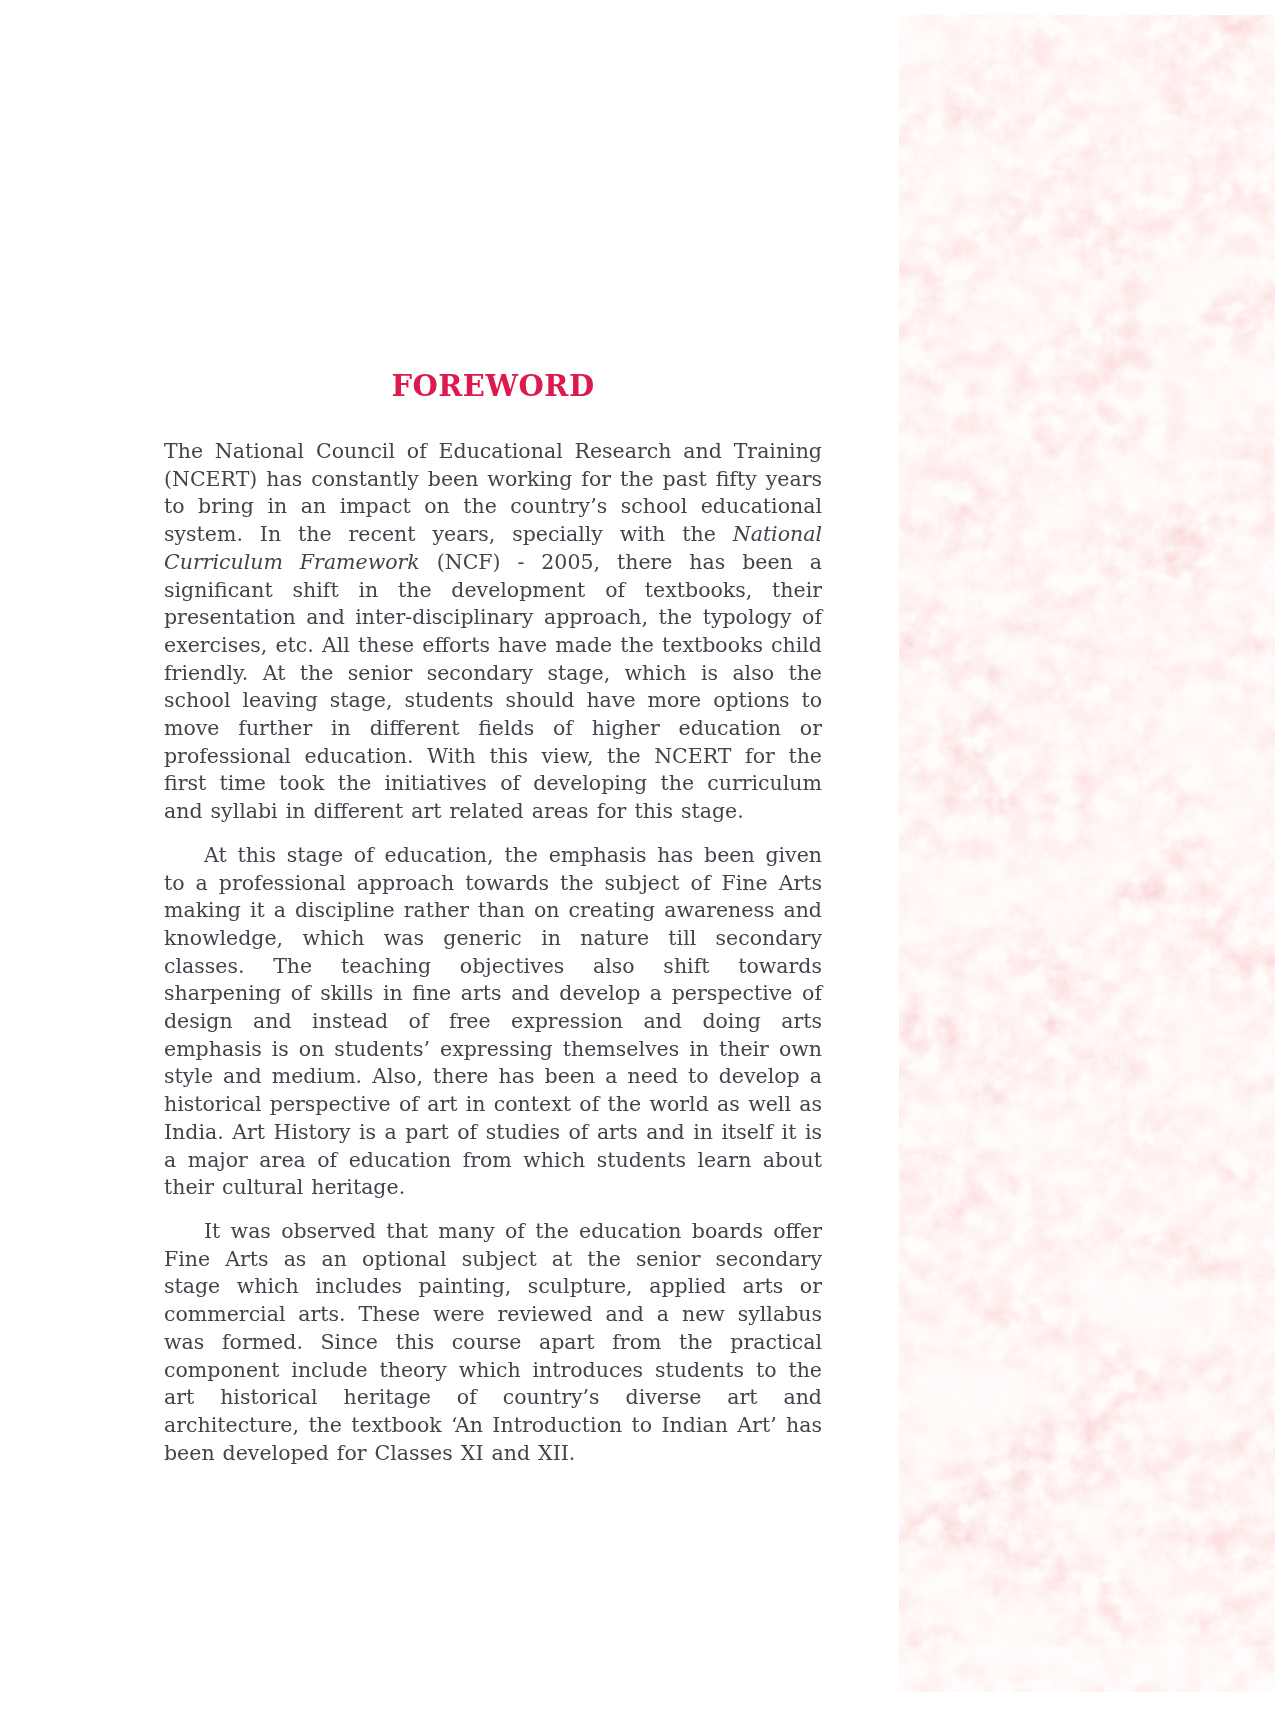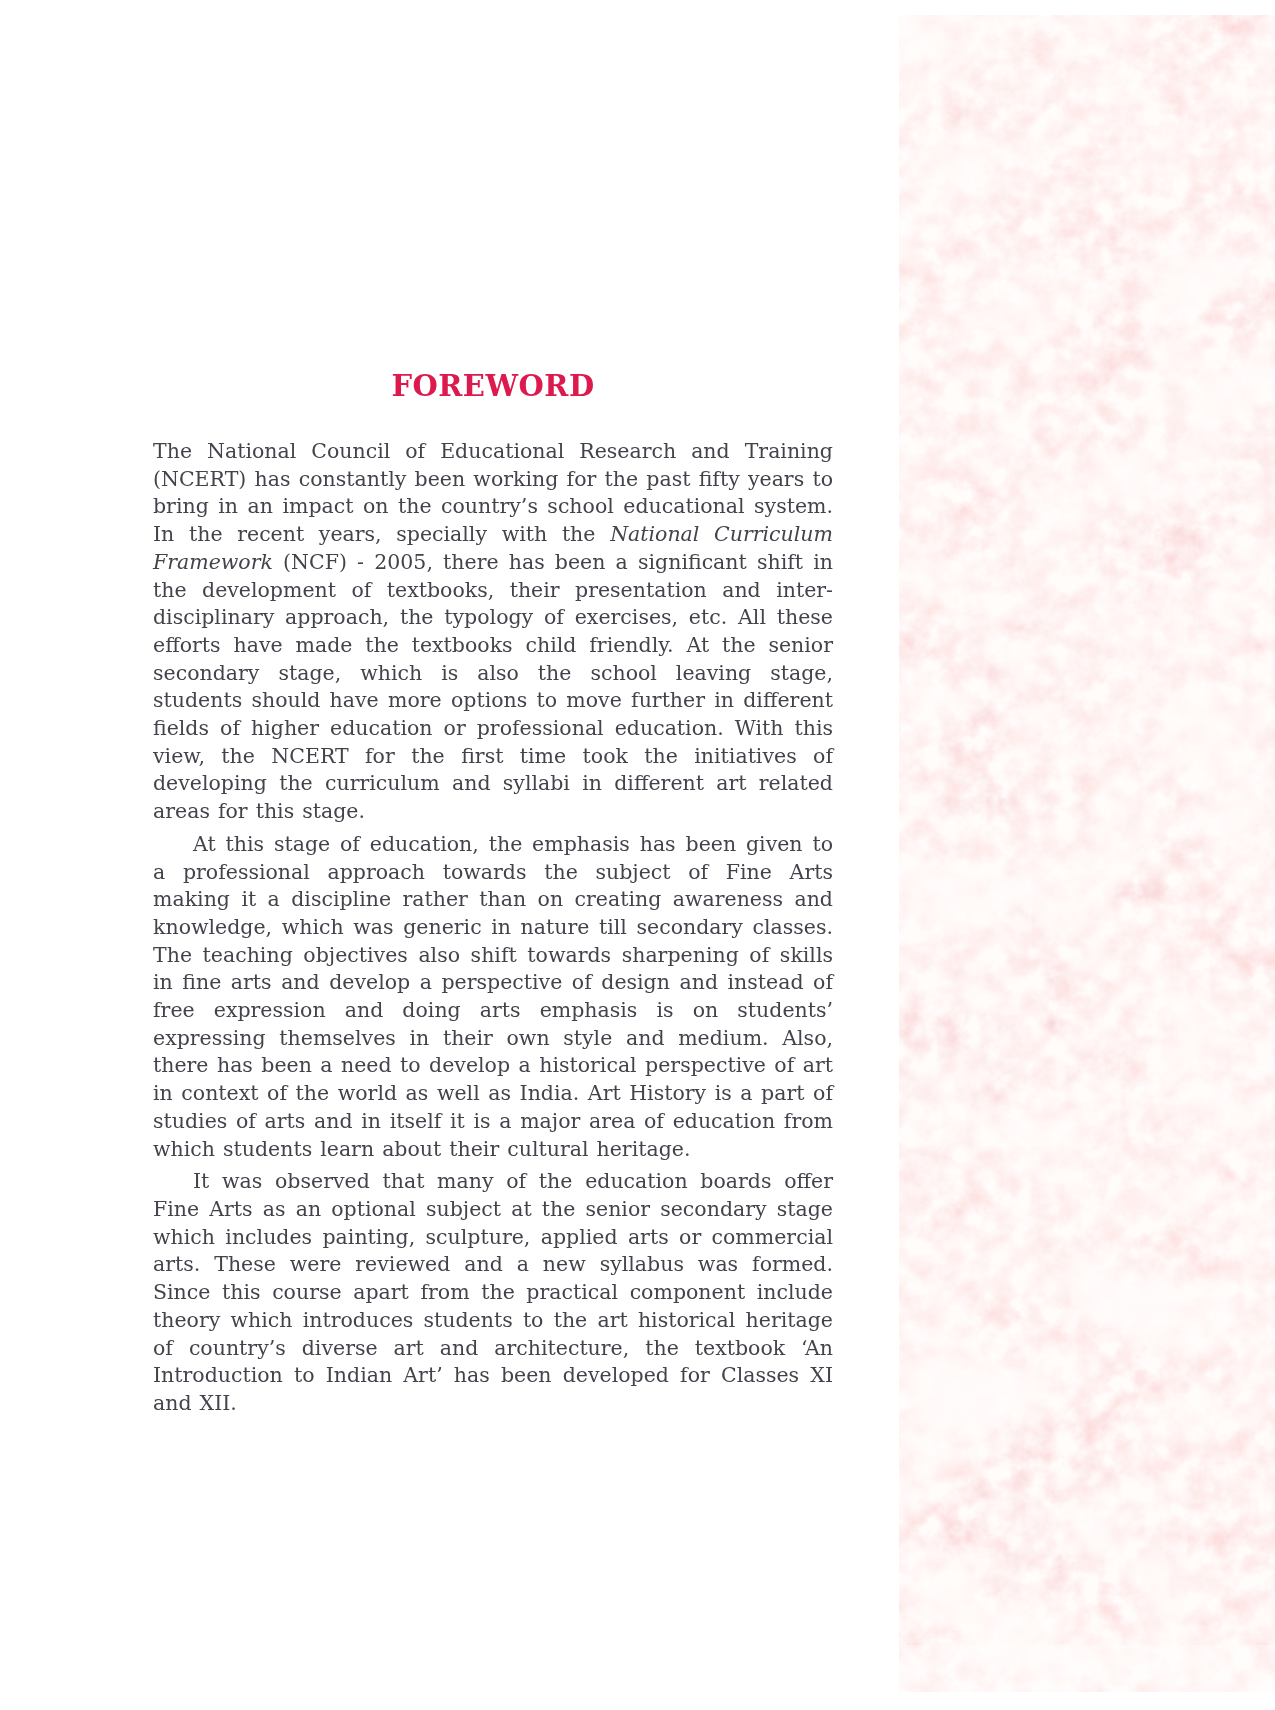--- a/index.html
+++ b/index.html
@@ -35,21 +35,21 @@
     margin: 0 0 36px 0;
     text-align: center;
     font-weight: bold;
     font-size: 29px;
     line-height: 32px;
     letter-spacing: 0.5px;
     color: var(--title-color, #dc1a4d);
     font-family: "DejaVu Serif", serif;
   }
   .body-text p {
-    margin: 5px;
+    margin: 16px;
     font-size: 20.5px;
     line-height: 27.7px;
     text-align: justify;
     color: var(--body-color, #43434c);
     word-spacing: 1.5px;
   }
   .body-text p.indent { text-indent: 40px; }
   .body-text em { font-style: italic; }
 </style>
 </head>

